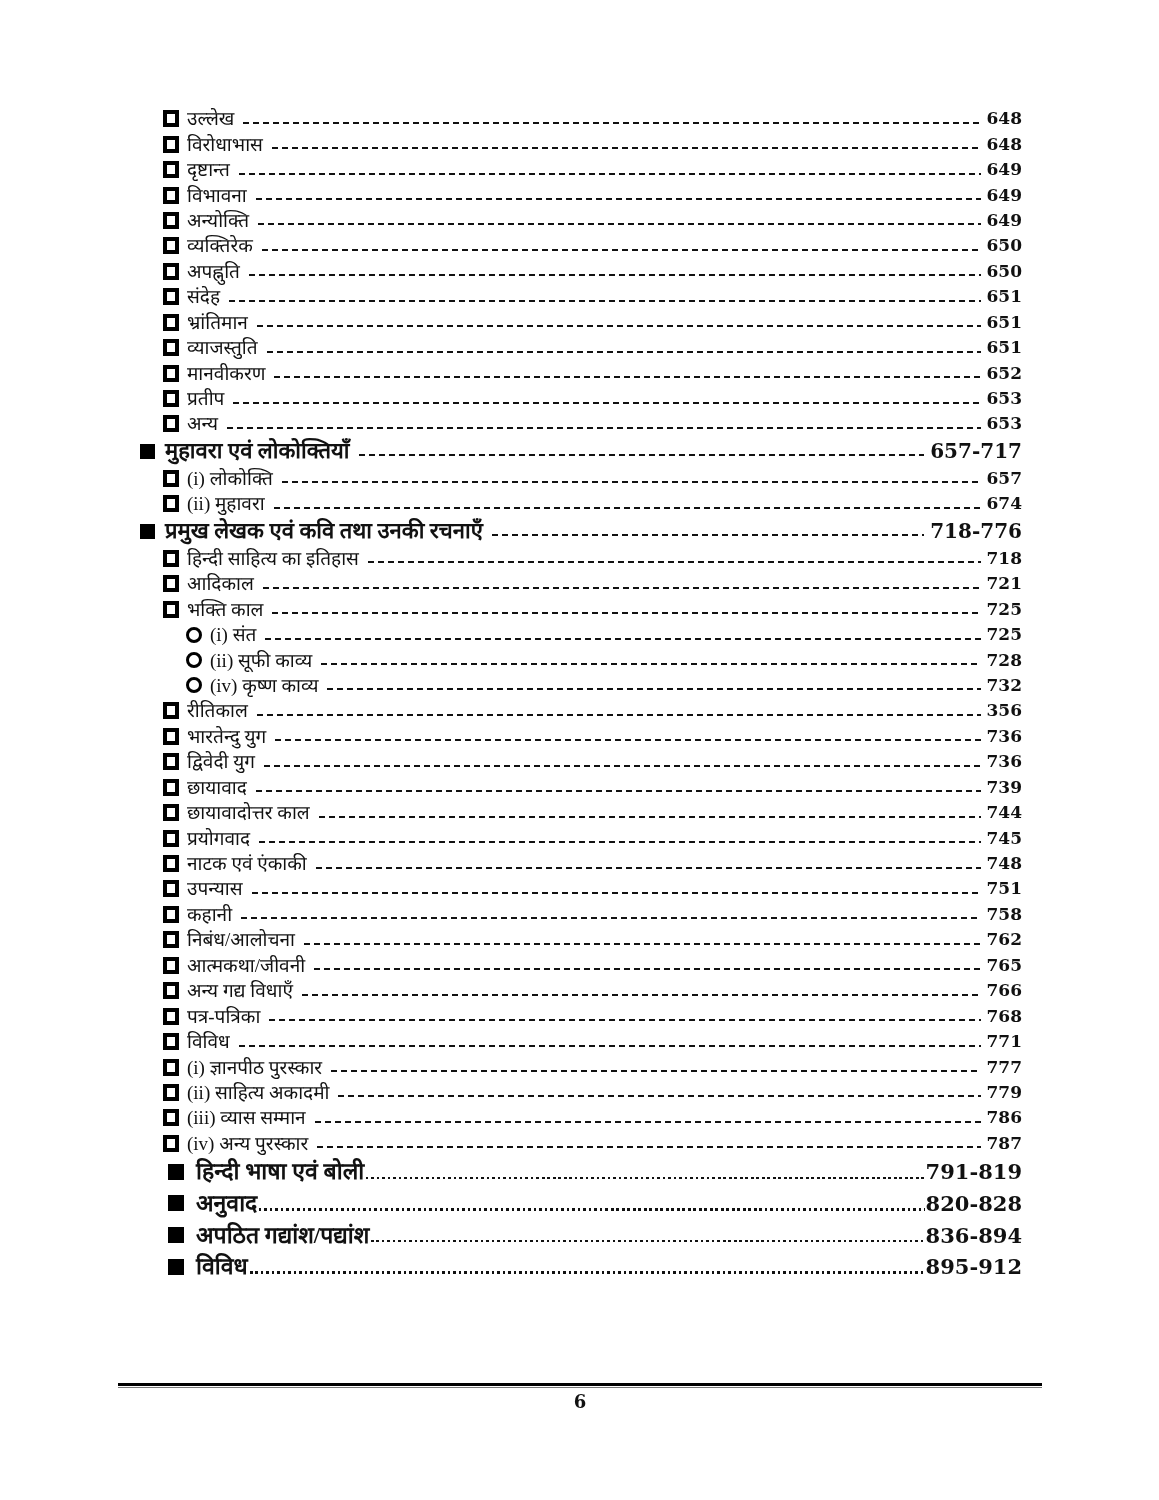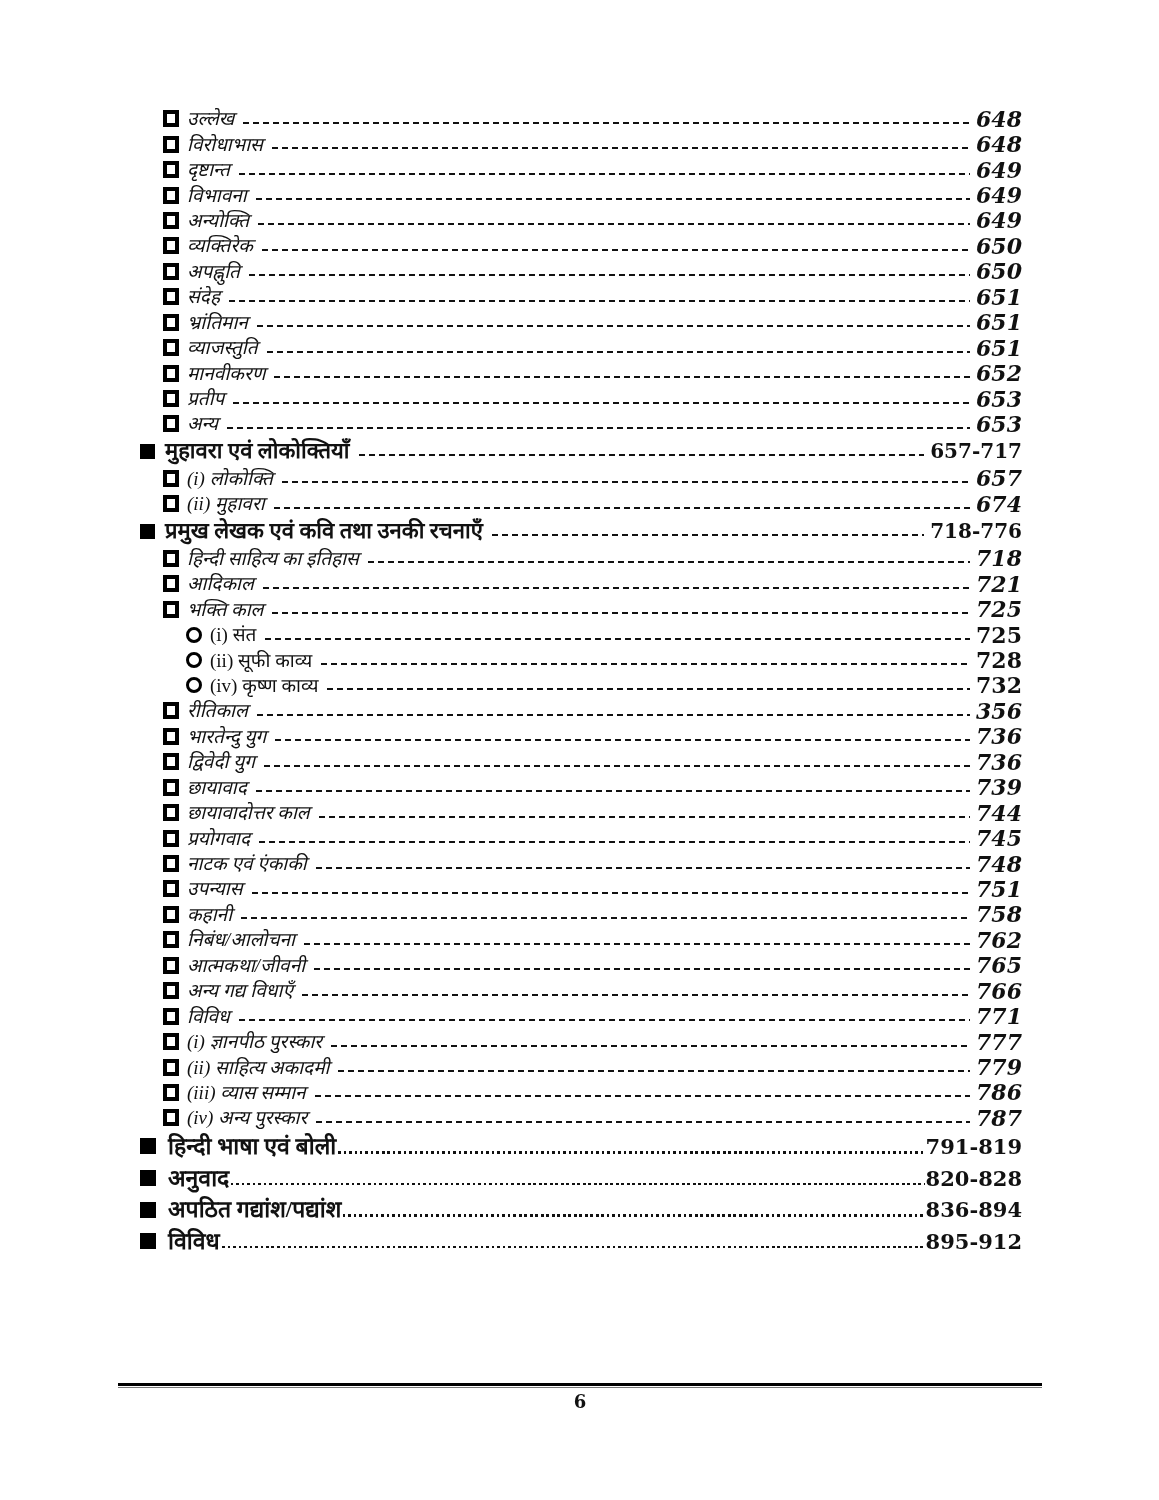--- a/index.html
+++ b/index.html
@@ -17,24 +17,24 @@
     top: 106px;
     left: 140px;
     right: 137px; 
   }
   .row {
     display: flex;
     align-items: center;
     height: 25.45px;
   }
   .row .label { white-space: nowrap; line-height: 1; }
-  .l2 { padding-left: 23px; font-size: 19px; font-style: italic; }
+  .l2 { padding-left: 23px; font-size: 19px; }
   .l3 { padding-left: 46px; font-size: 19px; }
   .l1 { height: 29px; font-size: 22px; font-weight: bold; }
-  .lmajor { height: 31.6px; font-size: 23px; font-weight: bold; }
+  .lmajor { height: 31.6px; font-size: 23px; font-weight: bold; margin-left: 28px; }
 
   .bullet { flex: none; box-sizing: border-box; }
   .b1 { width: 15px; height: 15px; background: #000; margin-right: 10px; }
   .b2 { width: 16px; height: 17px; border: 4px solid #000; margin-right: 8px; }
   .b3 { width: 16px; height: 16px; border: 3px solid #000; border-radius: 50%; margin-right: 8px; }
   .bmajor { width: 16px; height: 16px; background: #000; margin-right: 12px; }
 
   .leader {
     flex: 1 1 auto;
     height: 2px;
@@ -43,21 +43,21 @@
   }
   .leader.dot {
     height: 2.5px;
     margin: 12px 1px 0 2px;
     background-image: repeating-linear-gradient(to right, #111 0, #111 2.5px, transparent 2.5px, transparent 5.5px);
   }
 
   .pagenum {
     font-family: "DejaVu Serif", "Liberation Serif", serif;
     font-weight: bold;
-    font-size: 22px;
+    font-size: 17px;
     white-space: nowrap;
     line-height: 1;
   }
   .l1 .pagenum { font-size: 20px; }
   .lmajor .pagenum { font-size: 21px; }
 
   .footer {
     position: absolute;
     left: 118px;
     right: 117px;
@@ -286,20 +286,26 @@
         <span class="pagenum">765</span>
       </div>
       <div class="row l2">
         <span class="bullet b2"></span>
         <span class="label">अन्य गद्य विधाएँ</span>
         <span class="leader dash"></span>
         <span class="pagenum">766</span>
       </div>
       <div class="row l2">
         <span class="bullet b2"></span>
+        <span class="label">पत्र-पत्रिका</span>
+        <span class="leader dash"></span>
+        <span class="pagenum">768</span>
+      </div>
+      <div class="row l2">
+        <span class="bullet b2"></span>
         <span class="label">विविध</span>
         <span class="leader dash"></span>
         <span class="pagenum">771</span>
       </div>
       <div class="row l2">
         <span class="bullet b2"></span>
         <span class="label">(i) ज्ञानपीठ पुरस्कार</span>
         <span class="leader dash"></span>
         <span class="pagenum">777</span>
       </div>

